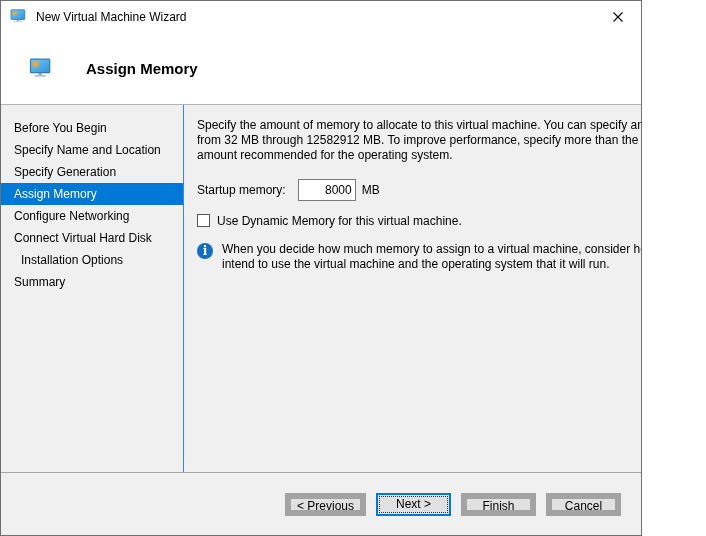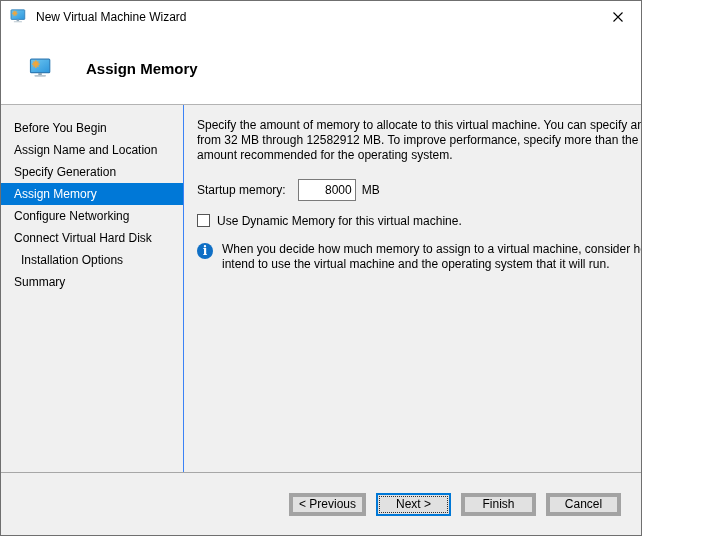--- a/index.html
+++ b/index.html
@@ -45,21 +45,21 @@
     color:#fff; font-family:"DejaVu Serif", serif; font-weight:bold; font-size:12px;
     display:flex; align-items:center; justify-content:center; line-height:16px; margin-top:1px;
   }
   .info-text { margin:0 0 0 9px; width:482px; line-height:15px; }
   
   .footer {
     flex:0 0 62px; background:#F0F0F0; border-top:1px solid #A7A7A7;
     display:flex; align-items:center; justify-content:flex-end; gap:10px; padding-right:20px;
   }
   .btn {
-    min-width:75px; height:23px; box-sizing:border-box; background:#E1E1E1; border:4px solid #a3a3a3;
+    min-width:75px; height:23px; box-sizing:border-box; background:#E1E1E1; border:6px solid #a3a3a3;
     font-family:"Liberation Sans", sans-serif; font-size:12px; color:#000; cursor:pointer; padding:0 6px;
   }
   .btn.default { border:2px solid #0078D7; outline:1px dotted #333; outline-offset:-4px; }
 </style>
 </head>
 <body>
 
 <div class="window">
 
   <div class="titlebar">
@@ -119,21 +119,21 @@
         <rect x="7.7" y="12.8" width="3" height="1.8" fill="#8FA5B5"></rect>
         <rect x="4.3" y="14.6" width="10" height="1.4" rx="0.7" fill="#B9C6CF"></rect>
       </svg>
     </span>
     <h1 class="header-title">Assign Memory</h1>
   </div>
 
   <div class="body">
     <div class="sidebar">
       <div class="nav-item">Before You Begin</div>
-      <div class="nav-item">Assign Name and Location</div>
+      <div class="nav-item">Specify Name and Location</div>
       <div class="nav-item">Specify Generation</div>
       <div class="nav-item active">Assign Memory</div>
       <div class="nav-item">Configure Networking</div>
       <div class="nav-item">Connect Virtual Hard Disk</div>
       <div class="nav-item indent">Installation Options</div>
       <div class="nav-item">Summary</div>
     </div>
 
     <div class="content">
       <p class="description">Specify the amount of memory to allocate to this virtual machine. You can specify an amount from 32 MB through 12582912 MB. To improve performance, specify more than the minimum amount recommended for the operating system.</p>

